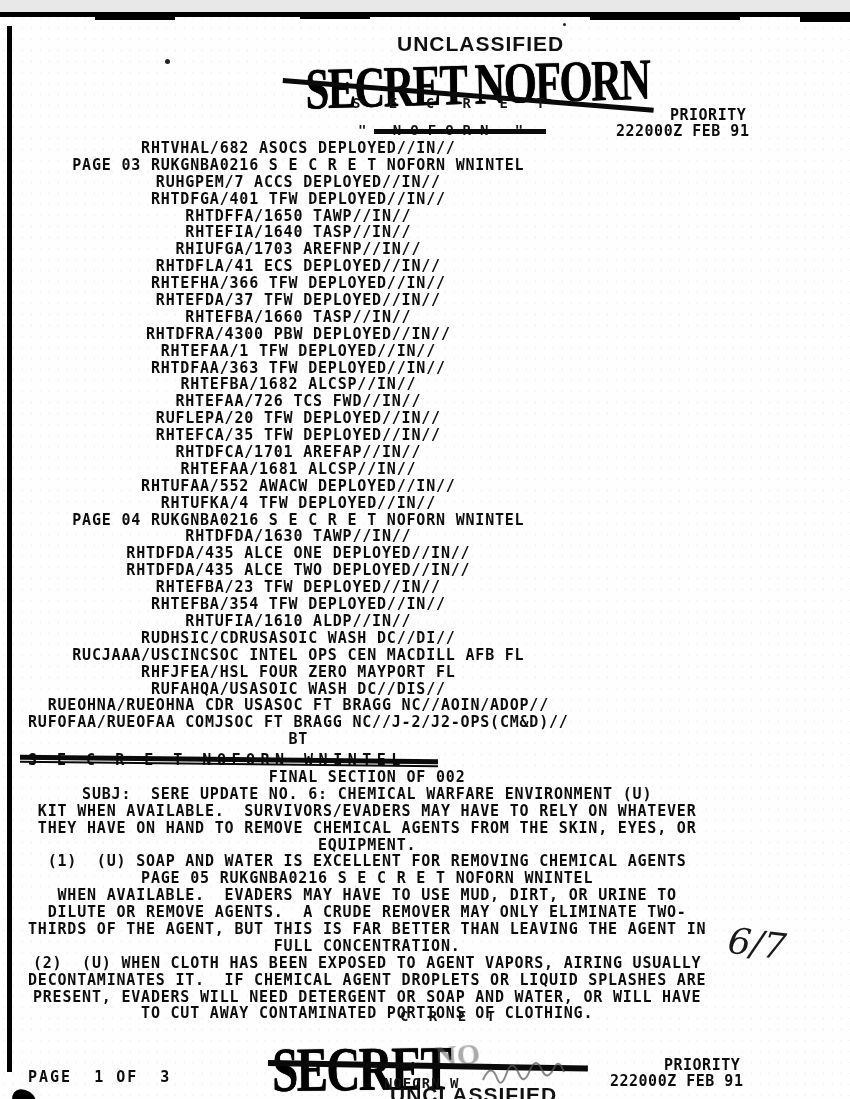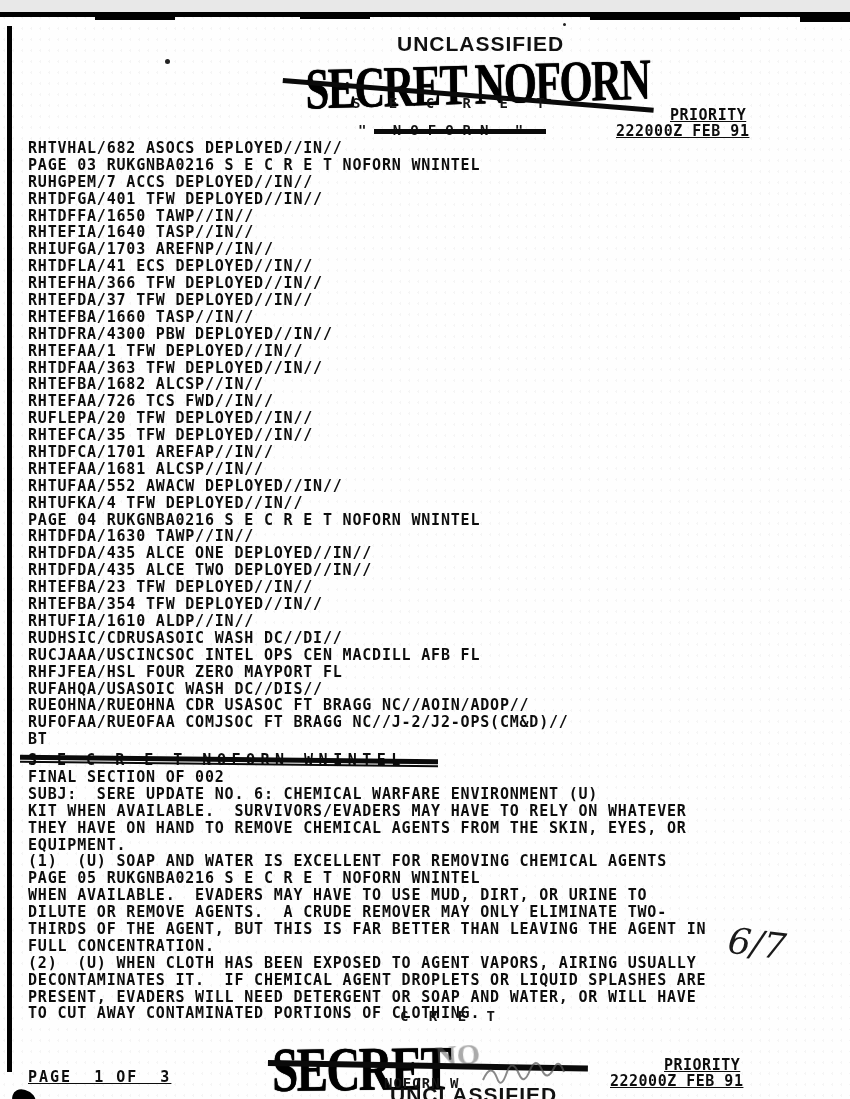--- a/index.html
+++ b/index.html
@@ -6,36 +6,36 @@
   .page{
     position:relative;width:850px;height:1099px;background:#fefefe;
     overflow:hidden;margin:12px auto;
     font-family:"DejaVu Sans Mono", monospace;
     background-image:radial-gradient(rgba(0,0,0,0.035) 1px, transparent 1px);
     background-size:9px 11px;
   }
   
   .mono{font:700 15px/16.9px "DejaVu Sans Mono", monospace;letter-spacing:.8px;color:#0d0d0d;white-space:pre;}
   .tline{height:16.9px;white-space:pre;}
-  .block{position:absolute;left:28px;}
+  .block{position:absolute;left:28px;text-align:center;}
   
   .edge{position:absolute;background:#000;}
   .speck{position:absolute;background:#222;border-radius:50%;}
   
   .unclass{position:absolute;font-family:"Liberation Sans", sans-serif;font-weight:700;font-size:21px;letter-spacing:1px;color:#111;}
   .stamp{
     position:absolute;font-family:"Liberation Serif", serif;font-weight:700;color:#0b0b0b;
     white-space:pre;text-shadow:0 0 1px #000, 1px 1px 0 rgba(254,254,254,.25);
     filter:contrast(1.4);
   }
   .stamp-top{left:305px;top:44px;font-size:52px;letter-spacing:-2px;transform:scaleX(.82) scaleY(1.12) rotate(-1.2deg);transform-origin:left top;}
   .stamp-bottom{left:272px;top:1022px;font-size:56px;letter-spacing:-2px;transform:scaleX(.84) scaleY(1.12) rotate(-.5deg);transform-origin:left top;}
   .strikebar{position:absolute;background:#0a0a0a;}
   .typed-small{position:absolute;font:700 14px/16px "DejaVu Sans Mono", monospace;color:#151515;white-space:pre;}
-  .right-meta{position:absolute;font:700 15px/17px "DejaVu Sans Mono", monospace;color:#0d0d0d;white-space:pre;letter-spacing:.5px;text-decoration:underline;}
+  .right-meta{position:absolute;font:700 15px/17px "DejaVu Sans Mono", monospace;color:#0d0d0d;white-space:pre;letter-spacing:.5px;}
   .struckline{position:absolute;left:28px;top:740px;}
   .struckline .mono{letter-spacing:5.5px;}
   .handnote{
     position:absolute;left:728px;top:914px;
     font:italic 400 36px/36px "DejaVu Serif", serif;color:#1a1a1a;
     transform:rotate(7deg);
   }
   .ghost{position:absolute;color:#666;opacity:.55;filter:blur(.6px);font-family:"Liberation Serif", serif;font-weight:700;}
   .blob{position:absolute;background:#000;}
 </style>

